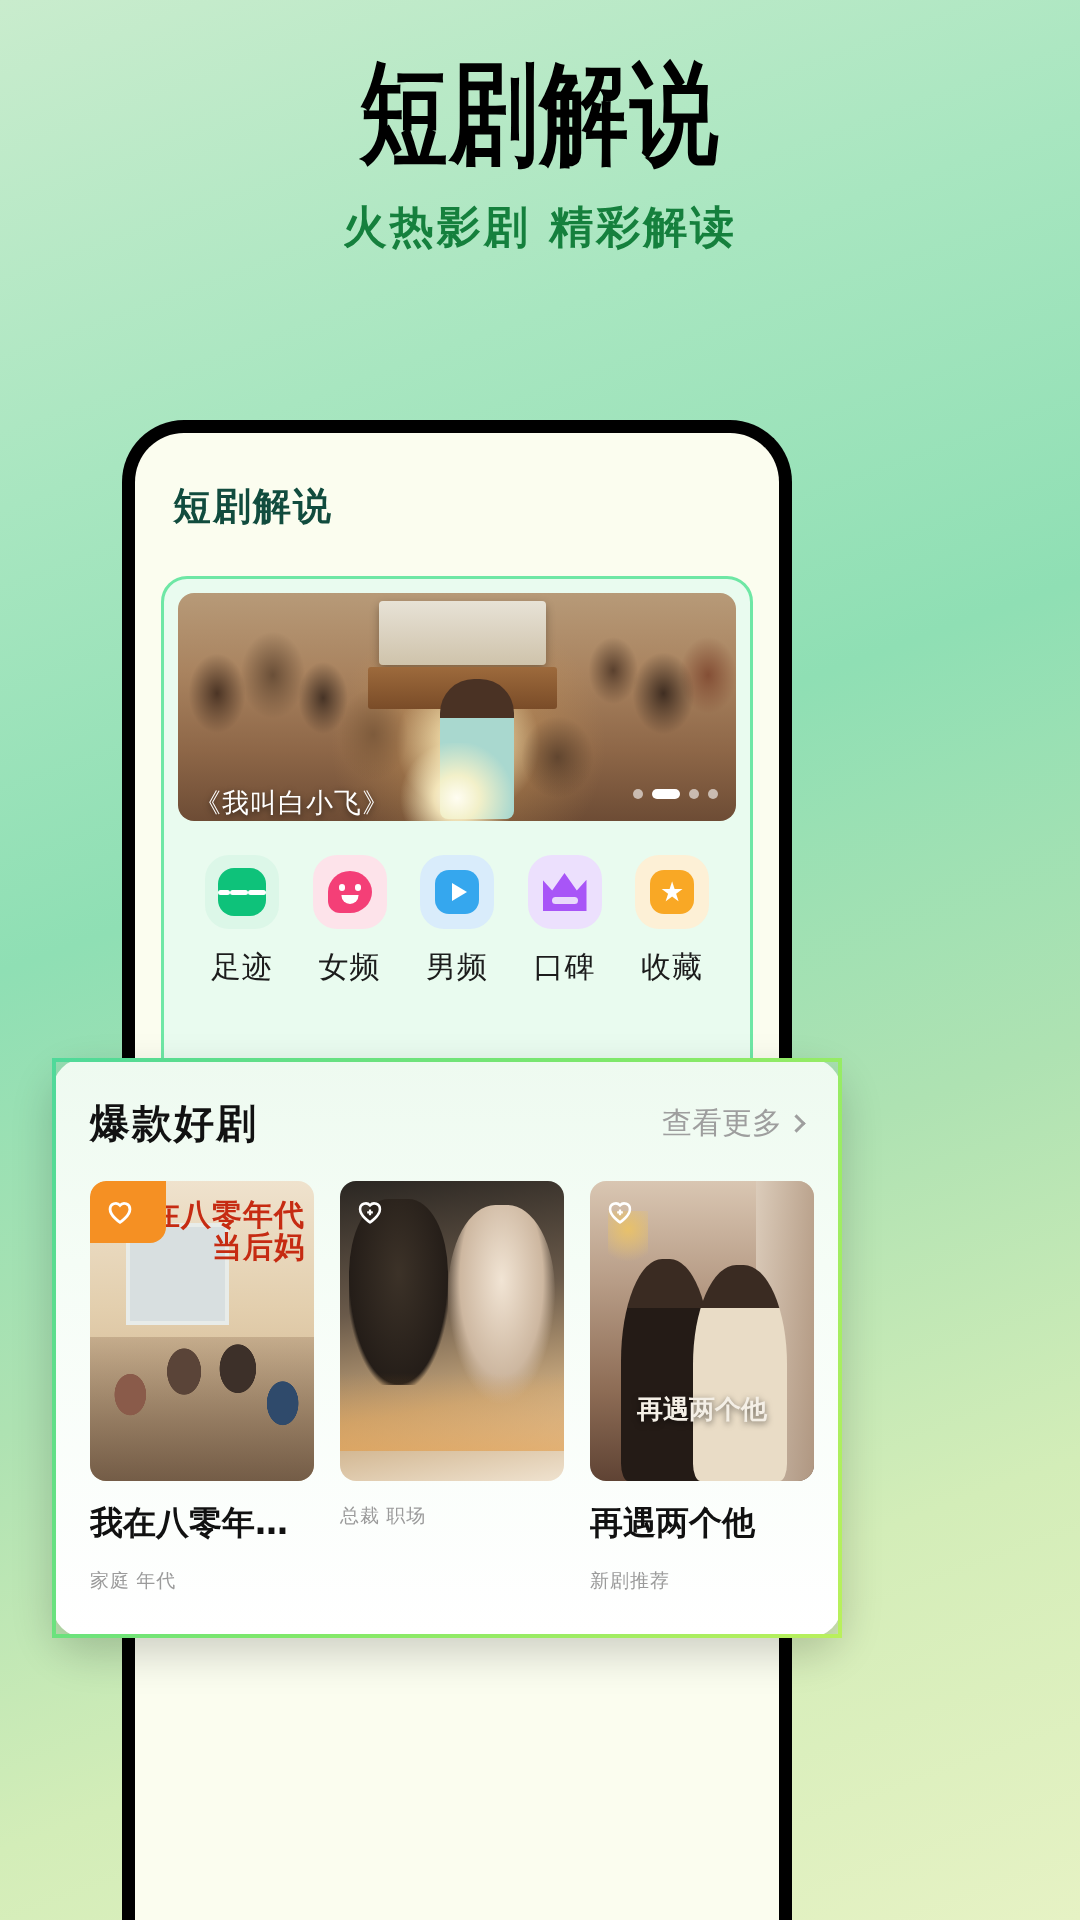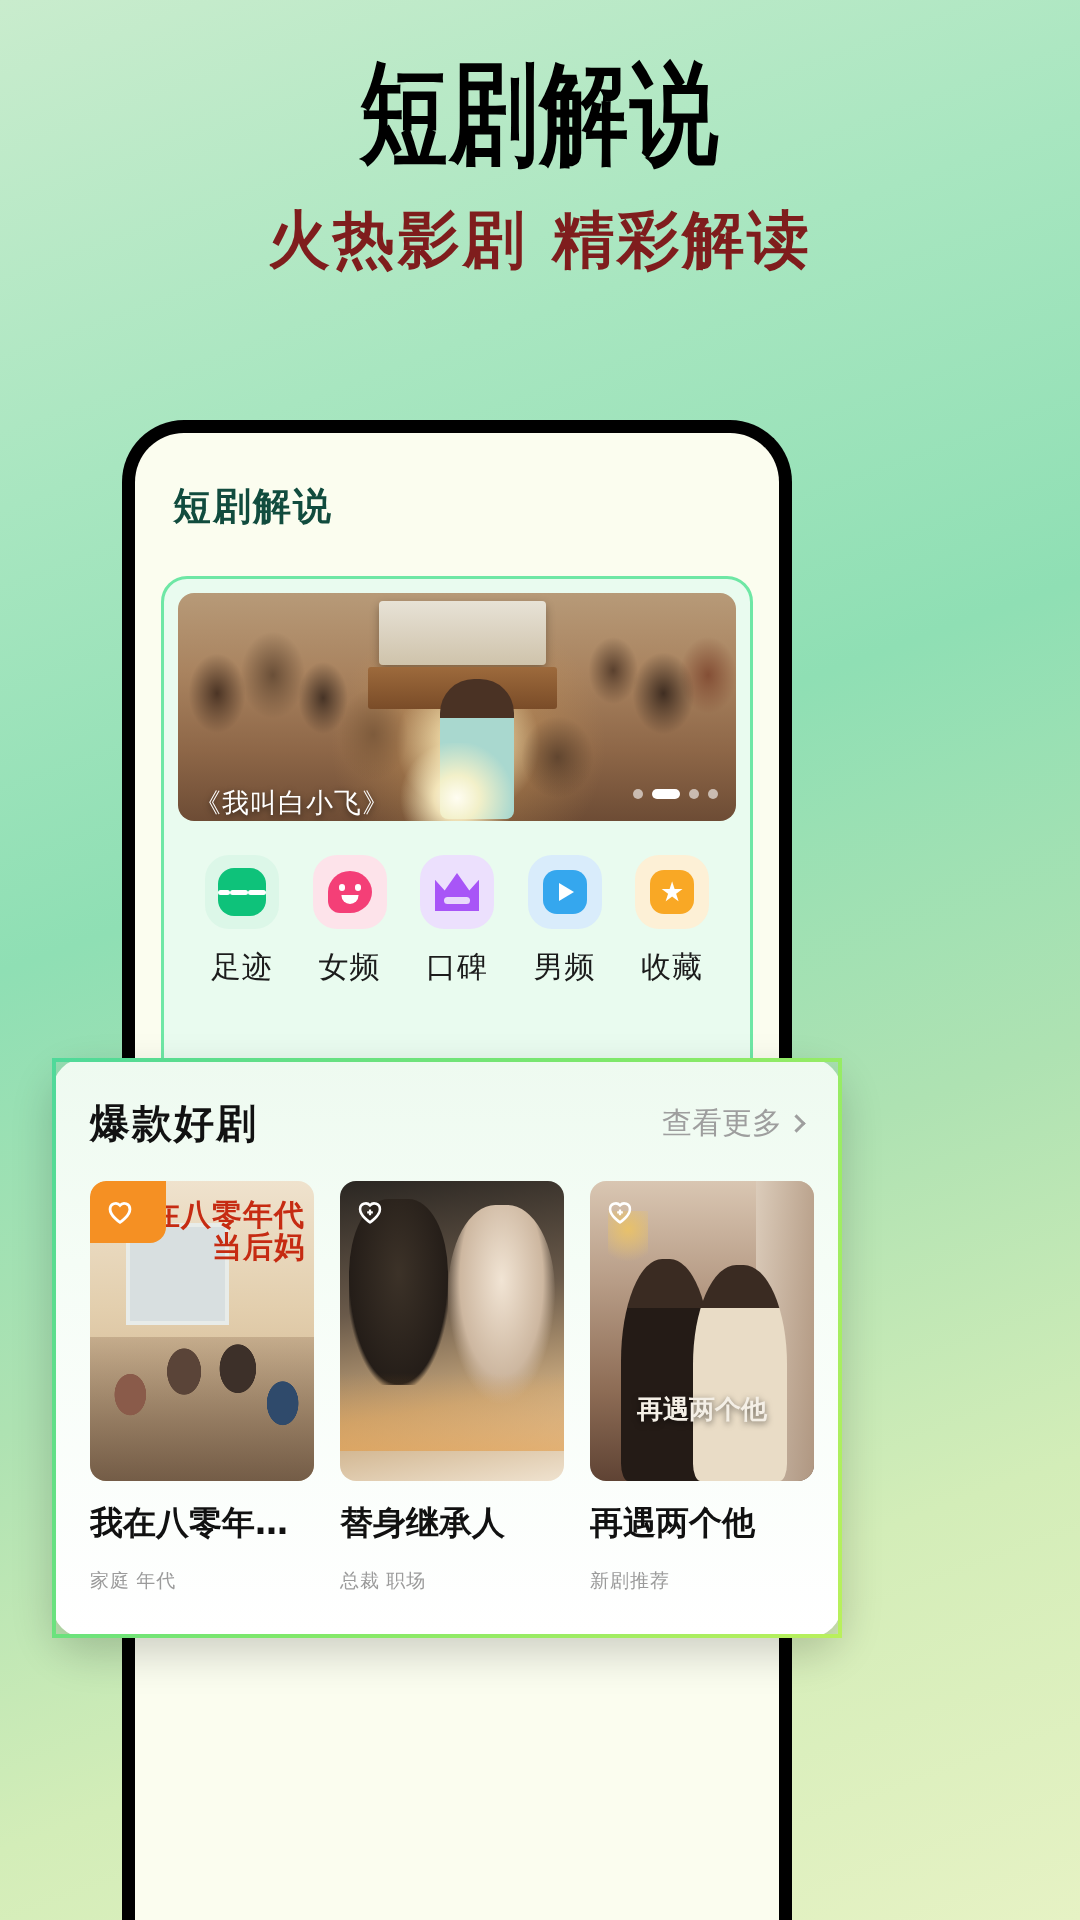--- a/index.html
+++ b/index.html
@@ -17,23 +17,23 @@
     font-size: 96px;
     font-weight: 900;
     color: #000;
     letter-spacing: 2px;
     line-height: 1.0;
     font-family: "DejaVu Sans", "Liberation Sans", sans-serif;
     transform: scaleX(0.92) scaleY(1.16);
   }
   .promo-sub {
     margin-top: 36px;
-    font-size: 62px;
+    font-size: 44px;
     font-weight: 700;
-    color: #7f1d1d;
+    color: #15803d;
     letter-spacing: 3px;
     font-family: "DejaVu Sans", "Liberation Sans", sans-serif;
   }
 
   
   .phone {
     position: absolute;
     left: 122px; top: 420px;
     width: 670px; height: 1560px;
     background: #fbfdef;
@@ -270,31 +270,31 @@
             <div class="smiley">
               <span class="e l"></span>
                 <span class="e r"></span>
                 <span class="m"></span>
             </div>
           </div>
           <div class="quick-label">女频</div>
         </div>
 
         <div class="quick">
+          <div class="quick-tile" style="background:#d9ecfb">
+            <div class="playico"></div>
+          </div>
+          <div class="quick-label">男频</div>
+        </div>
+
+        <div class="quick">
           <div class="quick-tile" style="background:#ece0fd">
             <div class="crown"></div>
           </div>
           <div class="quick-label">口碑</div>
-        </div>
-
-        <div class="quick">
-          <div class="quick-tile" style="background:#d9ecfb">
-            <div class="playico"></div>
-          </div>
-          <div class="quick-label">男频</div>
         </div>
 
         <div class="quick">
           <div class="quick-tile" style="background:#fdf0d6">
             <div class="starico">★</div>
           </div>
           <div class="quick-label">收藏</div>
         </div>
       </div>
     </div>
@@ -383,21 +383,20 @@
         <div class="g1"></div>
           <div class="g2"></div>
           <div class="calli"></div>
         <div class="heart">
           <svg viewBox="0 0 24 24" fill="none" stroke="#fff" stroke-width="1.8">
               <path d="M12 20s-7-4.6-7-9.3A4 4 0 0 1 12 8a4 4 0 0 1 7 2.7C19 15.4 12 20 12 20z"></path>
               <path d="M12 11v4M10 13h4" stroke-width="1.6"></path>
             </svg>
         </div>
       </div>
-      <div class="ov-name">替身继承人</div>
       <div class="ov-tags">总裁 职场</div>
     </div>
 
     <div class="ov-card">
       <div class="ov-img art-c">
         <div class="curtain"></div>
           <div class="lamp"></div>
         <div class="m1"></div>
           <div class="m2"></div>
         <div class="subt">再遇两个他</div>

